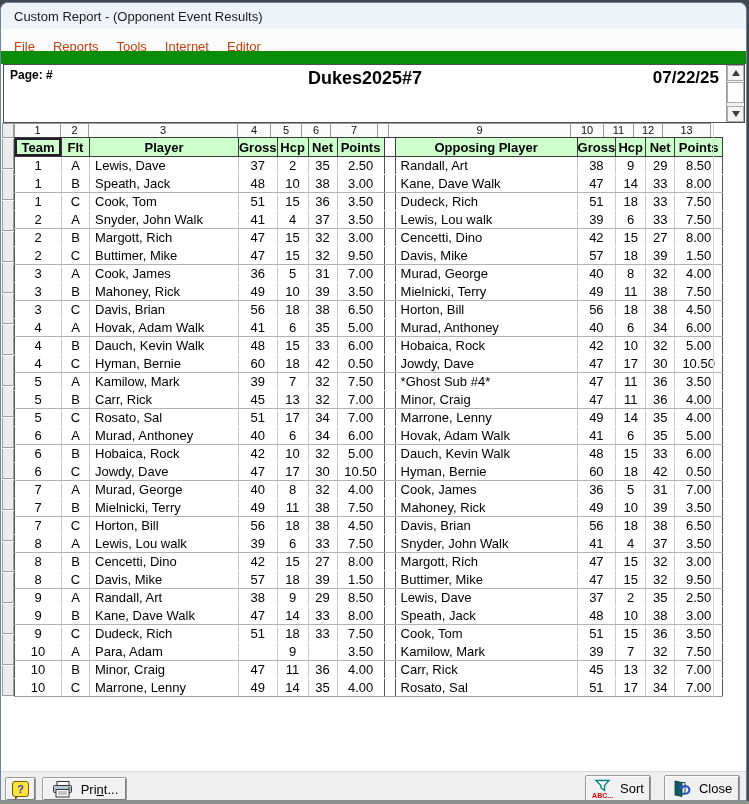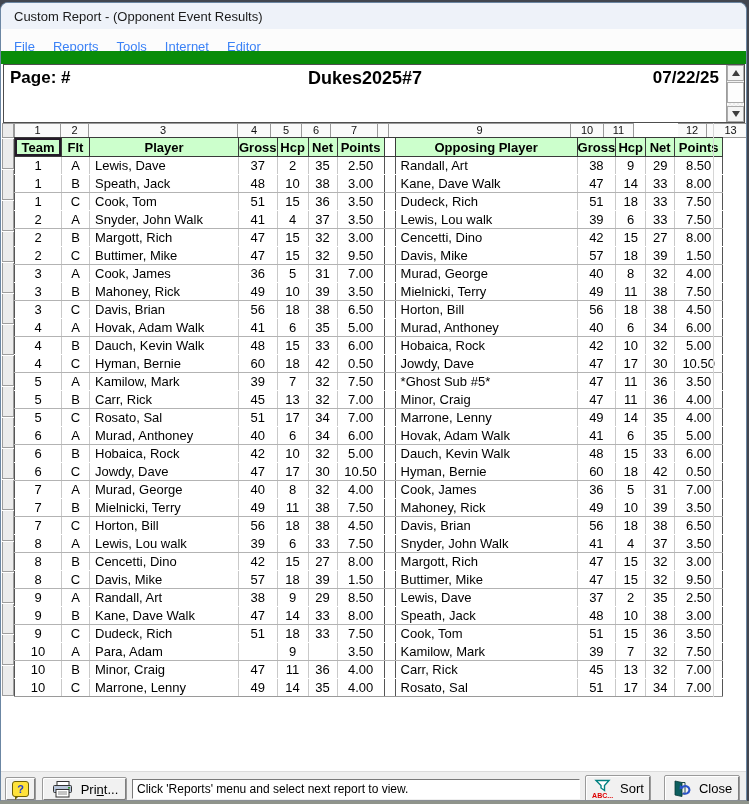--- a/index.html
+++ b/index.html
@@ -14,28 +14,28 @@
     background:#ffffff;border:1px solid #6b86a3;border-bottom-color:#8a8f95;
     border-radius:8px 8px 0 0;overflow:hidden;box-sizing:border-box;
   }
   
   .titlebar{position:absolute;left:0;top:0;width:100%;height:26px;background:#eef2f9;
     display:flex;align-items:center;padding-left:13px;box-sizing:border-box;}
   .titlebar span{font-size:13px;color:#1b1b1b;}
   
   .menubar{position:absolute;left:0;top:26px;width:100%;height:22px;background:#fcfcfc;
     display:flex;align-items:center;padding-left:4px;box-sizing:border-box;}
-  .menu-item{font-size:13px;color:#3b82f6;padding:2px 9px;cursor:default;margin-top:12px;}
+  .menu-item{font-size:13px;color:#c2410c;padding:2px 9px;cursor:default;margin-top:12px;}
   .menu-item u{text-decoration:underline;}
   
   .greenbar{position:absolute;left:0;top:48px;width:100%;height:13px;background:#098c09;}
   
   .headerbox{position:absolute;left:2px;top:61px;width:742px;height:59px;background:#fff;
     border:1px solid #4e4e4e;box-sizing:border-box;}
-  .hb-page{position:absolute;left:6px;top:3px;font-size:17px;font-weight:bold;color:#000;}
+  .hb-page{position:absolute;left:6px;top:3px;font-size:12px;font-weight:bold;color:#000;}
   .hb-title{position:absolute;left:0;right:18px;top:3px;text-align:center;font-size:18px;font-weight:bold;color:#000;}
   .hb-date{position:absolute;right:25px;top:3px;font-size:17px;font-weight:bold;color:#000;}
   
   .vscroll{position:absolute;top:0;right:0;bottom:0;width:18px;background:#f2f2f2;
     border-left:1px solid #9c9c9c;box-sizing:border-box;display:flex;flex-direction:column;}
   .sbtn{height:16px;background:#f4f4f4;border:1px solid #ababab;box-sizing:border-box;
     display:flex;align-items:center;justify-content:center;}
   .sthumb{height:21px;margin-top:1px;background:#fdfdfd;border:1px solid #ababab;box-sizing:border-box;}
   .strack{flex:1;background:repeating-conic-gradient(#ededed 0 25%,#f8f8f8 0 50%) 0 0/4px 4px;}
   .tri-up{width:0;height:0;border-left:4px solid transparent;border-right:4px solid transparent;border-bottom:6px solid #3c3c3c;}
@@ -134,21 +134,21 @@
       <div class="rcell" style="width: 28px;">2</div>
       <div class="rcell" style="width: 149px;">3</div>
       <div class="rcell" style="width: 33px;">4</div>
       <div class="rcell" style="width: 31px;">5</div>
       <div class="rcell" style="width: 29px;">6</div>
       <div class="rcell" style="width: 47px;">7</div>
       <div class="rcell" style="width: 11px;"></div>
       <div class="rcell" style="width: 182px;">9</div>
       <div class="rcell" style="width: 33px;">10</div>
       <div class="rcell" style="width: 30px;">11</div>
-      <div class="rcell" style="width: 29px; margin-left: 44px;">12</div>
+      <div class="rcell" style="width: 29px;">12</div>
       <div class="rcell" style="width: 48px;">13</div>
     </div>
   <div class="gutter">
       <div class="gcell"></div>
       <div class="gcell"></div>
       <div class="gcell"></div>
       <div class="gcell"></div>
       <div class="gcell"></div>
       <div class="gcell"></div>
       <div class="gcell"></div>
@@ -382,21 +382,21 @@
           </tr>
           <tr>
             <td class="c dl">5</td>
             <td class="c">A</td>
             <td class="nm">Kamilow, Mark</td>
             <td class="c">39</td>
             <td class="c">7</td>
             <td class="c">32</td>
             <td class="c dr">7.50</td>
             <td class="gap"></td>
-            <td class="nm">*Ghost Sub #5*</td>
+            <td class="nm">*Ghost Sub #4*</td>
             <td class="c">47</td>
             <td class="c">11</td>
             <td class="c">36</td>
             <td class="c dr">3.50</td>
           </tr>
           <tr>
             <td class="c dl">5</td>
             <td class="c">B</td>
             <td class="nm">Carr, Rick</td>
             <td class="c">45</td>
@@ -663,21 +663,20 @@
       <svg width="23" height="17" viewBox="0 0 23 17">
         <rect x="6" y="0.5" width="12" height="5" fill="#ffffff" stroke="#333"></rect>
         <rect x="2.5" y="4.5" width="18" height="7" rx="1" fill="#b9c6da" stroke="#333"></rect>
         <rect x="5" y="8.5" width="13" height="7.5" fill="#ffffff" stroke="#333"></rect>
         <line x1="7" y1="11" x2="16" y2="11" stroke="#8a8a8a"></line>
         <line x1="7" y1="13" x2="16" y2="13" stroke="#8a8a8a"></line>
         <rect x="17" y="6" width="2" height="1.6" fill="#2f8f2f"></rect>
       </svg>
       <span id="print-label">Pri<u>n</u>t...</span>
     </div>
-    <div id="status-box">Click 'Reports' menu and select next report to view.</div>
     <div class="tbtn" id="sort-btn">
       <span class="sort-icon">
         <svg width="17" height="13" viewBox="0 0 17 13">
           <path d="M2 1.5 H15 L10.5 6.5 V11.5 L7 9 V6.5 Z" fill="#ffffff" stroke="#008080" stroke-width="1.4"></path>
         </svg>
         <span class="abc">ABC...</span>
       </span>
       <span>Sort</span>
     </div>
     <div class="tbtn" id="close-btn">

